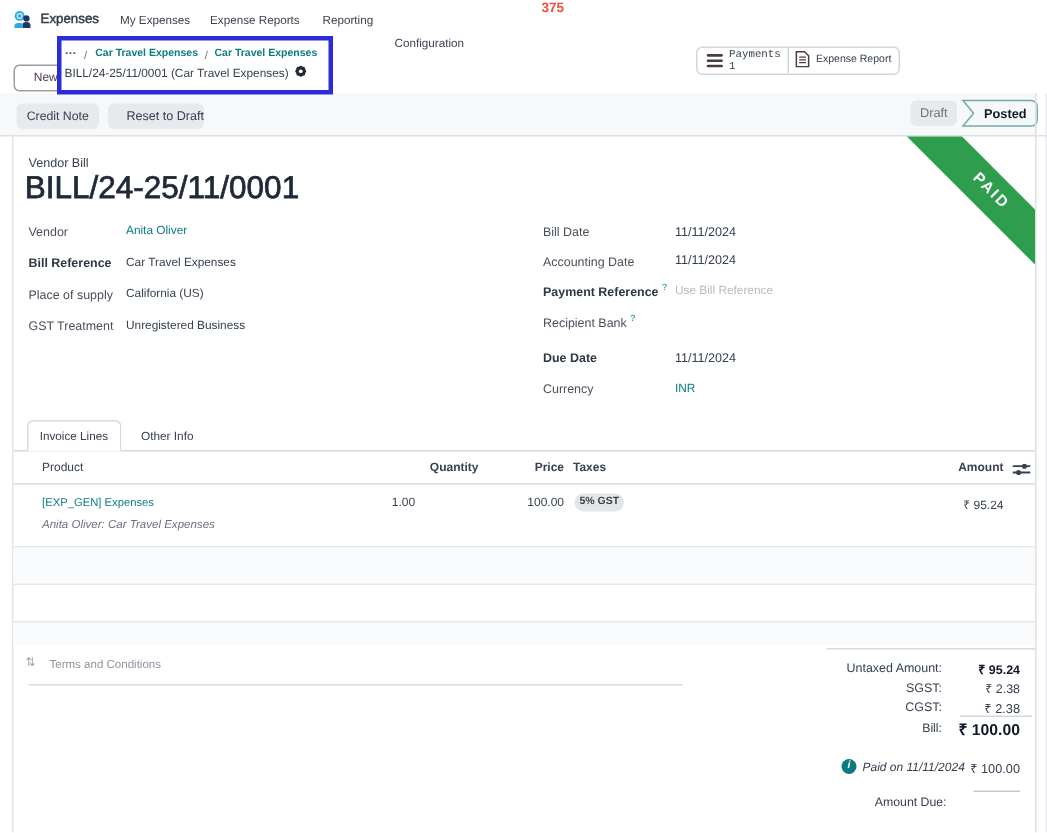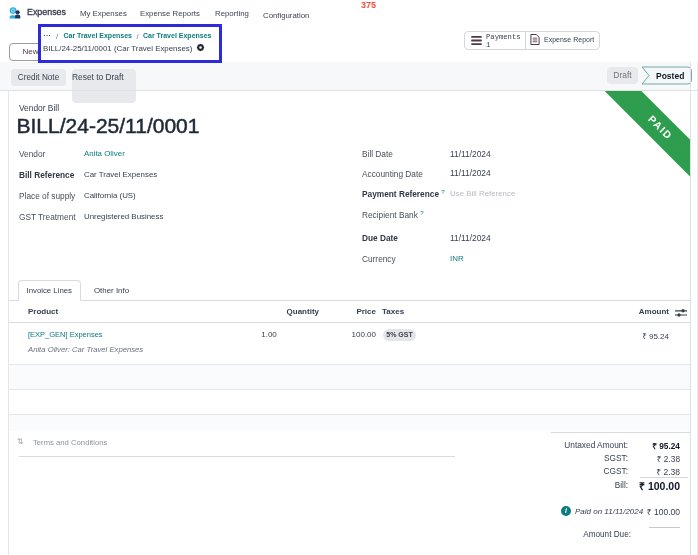--- a/index.html
+++ b/index.html
@@ -19,21 +19,21 @@
     <circle cx="4.1" cy="3.6" r="3.3" fill="#2daae1"></circle>
     <circle cx="4.1" cy="3.6" r="1.6" fill="none" stroke="#bfeaf7" stroke-width="0.9"></circle>
     <circle cx="8.6" cy="5.3" r="2.1" fill="#1d3761"></circle>
     <path d="M5.9 11.6 L5.9 9.9 Q5.9 7.6 8.6 7.6 Q11.3 7.6 11.3 9.9 L11.3 11.6 Z" fill="#1d3761"></path>
     <path d="M0.6 11.6 L0.6 10.4 Q0.6 8.3 3.3 8.3 L5.2 8.3 Q6.3 8.9 6.3 10 L6.3 11.6 Z" fill="#2daae1"></path>
   </svg>
   <div class="abs" style="left:27px; top:7px; font-size:8.9px; color:#32394a; -webkit-text-stroke:0.3px #32394a;">Expenses</div>
   <div class="abs" style="left:80px; top:8.5px; font-size:7.8px; color:#3c4450;">My Expenses</div>
   <div class="abs" style="left:140px; top:8.5px; font-size:7.8px; color:#3c4450;">Expense Reports</div>
   <div class="abs" style="left:215px; top:8.5px; font-size:7.8px; color:#3c4450;">Reporting</div>
-  <div class="abs" style="left:263px; top:11px; font-size:7.8px; color:#3c4450;">Configuration</div>
+  <div class="abs" style="left:263px; top:24px; font-size:7.8px; color:#3c4450;">Configuration</div>
   <div class="abs" style="left:361px; top:0px; font-size:9px; font-weight:bold; color:#ee4e3b;">375</div>
 
   <div class="abs" style="left:9px; top:43px; width:43px; height:18px; border:1px solid #9b9ba4; border-radius:4px; background:#fff; font-size:8px; color:#4f3a4d; text-align:center; line-height:16px;">New</div>
 
   <div class="abs" style="left:38px; top:24px; width:184px; height:38.5px; border:3px solid #2b2bd9; background:#fff; z-index:5;"></div>
   <div class="abs" style="z-index:6; left:43px; top:29px; font-size:8px; color:#4b5563; font-weight:bold; letter-spacing:-0.5px;">…</div>
   <div class="abs" style="z-index:6; left:56px; top:31.5px; font-size:7.5px; color:#6b7280;">/</div>
   <div class="abs" style="z-index:6; left:63.5px; top:31.5px; font-size:7px;"><span class="teal" style="font-weight:bold;">Car Travel Expenses</span></div>
   <div class="abs" style="z-index:6; left:136.5px; top:31.5px; font-size:7.5px; color:#6b7280;">/</div>
   <div class="abs" style="z-index:6; left:143px; top:31.5px; font-size:7px;"><span class="teal" style="font-weight:bold;">Car Travel Expenses</span></div>
@@ -55,21 +55,21 @@
   </svg>
   <div class="abs" style="left:486px; top:33px; font-size:7.2px; color:#374151; line-height:8px;font-family:Liberation Mono, monospace;">Payments<br>1</div>
   <svg class="abs" style="left:529.5px; top:33.5px;" width="10" height="11" viewBox="0 0 11 12">
     <path d="M1 0.5 H7 L10 3.5 V11.5 H1 Z" fill="none" stroke="#4c3a46" stroke-width="1.1"></path>
     <path d="M3 4.5 H8 M3 6.5 H8 M3 8.5 H8" stroke="#4c3a46" stroke-width="0.9"></path>
   </svg>
   <div class="abs" style="left:544px; top:35.5px; font-size:7px; color:#374151;">Expense Report</div>
 
   <div class="abs" style="left:0px; top:62px; width:691px; height:28px; background:#f7f8fa;"></div>
   <div class="abs" style="left:11px; top:69px; width:55px; height:17px; background:#e7e9ed; border-radius:4px; font-size:8.2px; color:#374151; text-align:center; line-height:17px;">Credit Note</div>
-  <div class="abs" style="left:72px; top:69px; width:64px; height:34px; background:#e7e9ed; border-radius:4px; font-size:8.4px; color:#374151; text-align:left; line-height:17px;">Reset to Draft</div>
+  <div class="abs" style="left:72px; top:69px; width:64px; height:17px; background:#e7e9ed; border-radius:4px; font-size:8.4px; color:#374151; text-align:right; line-height:17px;">Reset to Draft</div>
 
   <div class="abs" style="left:607px; top:67px; width:31px; height:17px; background:#e8e9ec; border-radius:4px; font-size:8.5px; color:#6d747e; text-align:center; line-height:17px;">Draft</div>
   <svg class="abs" style="left:639px; top:66px;" width="55" height="19" viewBox="0 0 55 19">
     <path d="M3 1 H48 Q52.5 1 52.5 5.5 V13.5 Q52.5 18 48 18 H3 L10 9.5 Z" fill="#f4f8f8" stroke="#74a9ac" stroke-width="1"></path>
     <text x="17" y="12.8" font-size="8.5" font-weight="bold" fill="#111827" font-family="Liberation Sans, sans-serif">Posted</text>
   </svg>
 
   <div class="abs" style="left:697px; top:62px; width:1px; height:493px; background:#e9ebee;"></div>
   <div class="abs" style="left:0px; top:90px; width:698px; height:1px; background:#dde0e4;"></div>
   <div class="abs" style="left:8px; top:90px; width:1px; height:465px; background:#e3e5e9;"></div>
@@ -100,21 +100,21 @@
   <div class="abs lbl" style="left:362px; top:210px;">Recipient Bank <span style="font-size:6px; color:#0c7b80; vertical-align:top;">?</span></div>
   <div class="abs lbl boldlbl" style="left:362px; top:233px;">Due Date</div>
   <div class="abs" style="left:450px; top:232.5px; font-size:8.4px; color:#374151;">11/11/2024</div>
   <div class="abs lbl" style="left:362px; top:254px;">Currency</div>
   <div class="abs teal" style="left:450px; top:254px; font-size:7.9px;">INR</div>
 
   <div class="abs" style="left:9px; top:300px; width:681px; height:1px; background:#d8dadd;"></div>
   <div class="abs" style="left:17.5px; top:280px; width:63.5px; height:21px; background:#fff; border:1px solid #d8dadd; border-bottom:1px solid #fff; border-radius:4px 4px 0 0; font-size:7.8px; color:#374151; text-align:center; line-height:19px;">Invoice Lines</div>
   <div class="abs" style="left:88px; top:281px; width:47px; height:20px; font-size:7.9px; color:#374151; text-align:center; line-height:19px;">Other Info</div>
 
-  <div class="abs" style="left:28px; top:307px; font-size:8px; font-weight:bold; color:#374151;">Product</div>
+  <div class="abs" style="left:28px; top:307px; font-size:8px; font-weight:normal; color:#374151;">Product</div>
   <div class="abs" style="left:219px; top:307px; width:100px; font-size:8px; font-weight:bold; color:#374151; text-align:right;">Quantity</div>
   <div class="abs" style="left:276px; top:307px; width:100px; font-size:8px; font-weight:bold; color:#374151; text-align:right;">Price</div>
   <div class="abs" style="left:382px; top:307px; font-size:8px; font-weight:bold; color:#374151;">Taxes</div>
   <div class="abs" style="left:569px; top:307px; width:100px; font-size:8px; font-weight:bold; color:#374151; text-align:right;">Amount</div>
   <svg class="abs" style="left:675px; top:309px;" width="12" height="8" viewBox="0 0 12 8">
     <path d="M0 1.8 H12 M0 6 H12" stroke="#374151" stroke-width="1.2"></path>
     <circle cx="8" cy="1.8" r="1.7" fill="#374151"></circle>
     <circle cx="4" cy="6" r="1.7" fill="#374151"></circle>
   </svg>
   <div class="abs" style="left:9px; top:322px; width:681px; height:1px; background:#d8dadd;"></div>

